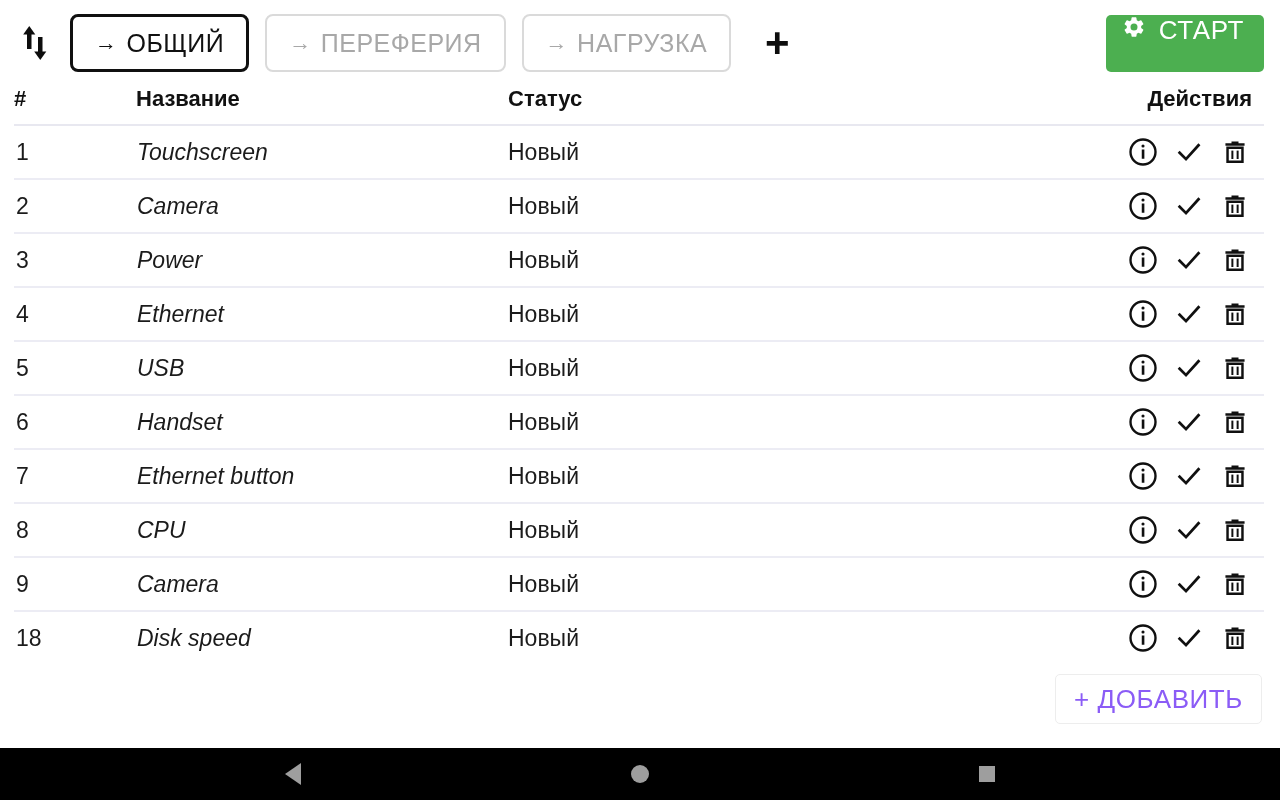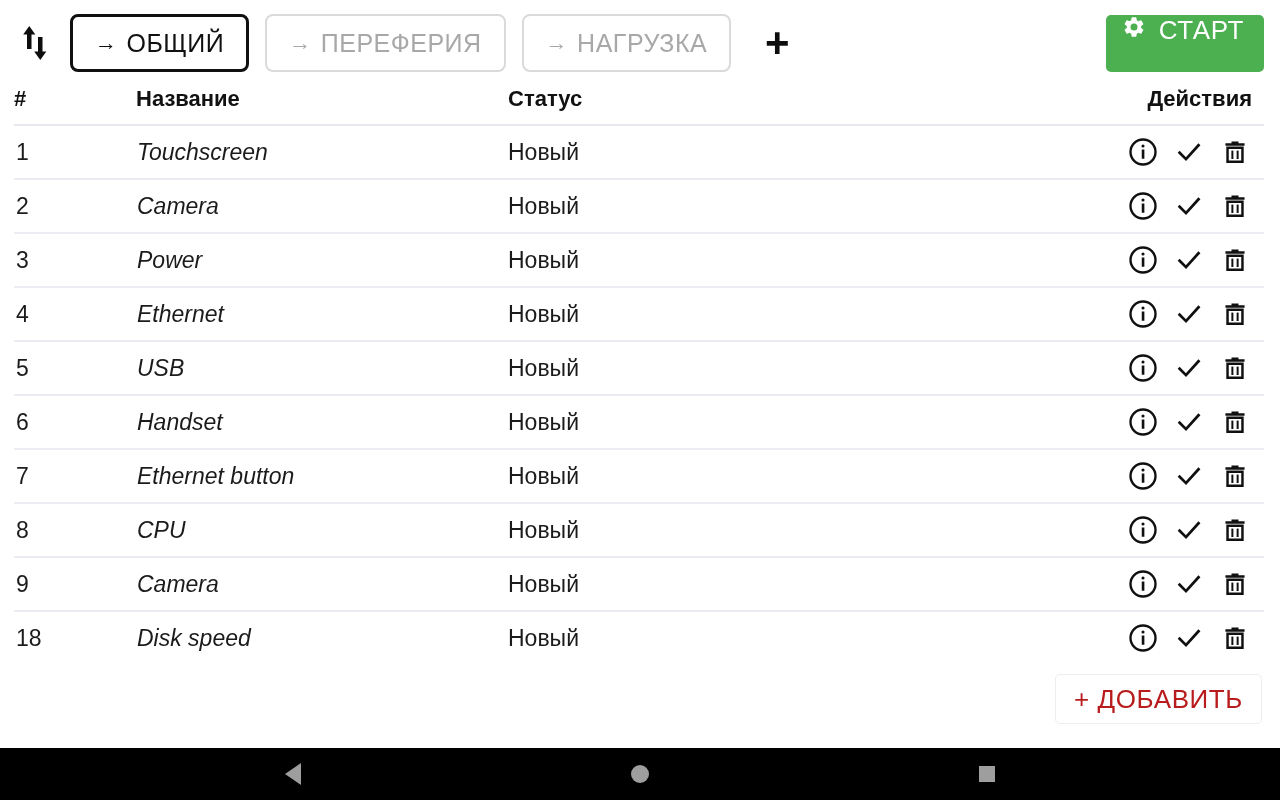--- a/index.html
+++ b/index.html
@@ -128,21 +128,21 @@
     display: flex; align-items: center; justify-content: flex-end;
     padding: 0 18px 8px 0;
   }
   .add-btn {
     height: 50px;
     padding: 12px 18px;
     display: flex; align-items: center;
     background: #ffffff;
     border: 1px solid #ededed;
     border-radius: 5px;
-    color: #b91c1c;
+    color: #8b5cf6;
     font-size: 26px;
     letter-spacing: .6px;
     font-family: "Liberation Sans", sans-serif;
     cursor: pointer;
   }
 
   
   .navbar {
     flex: 0 0 auto;
     height: 52px;

